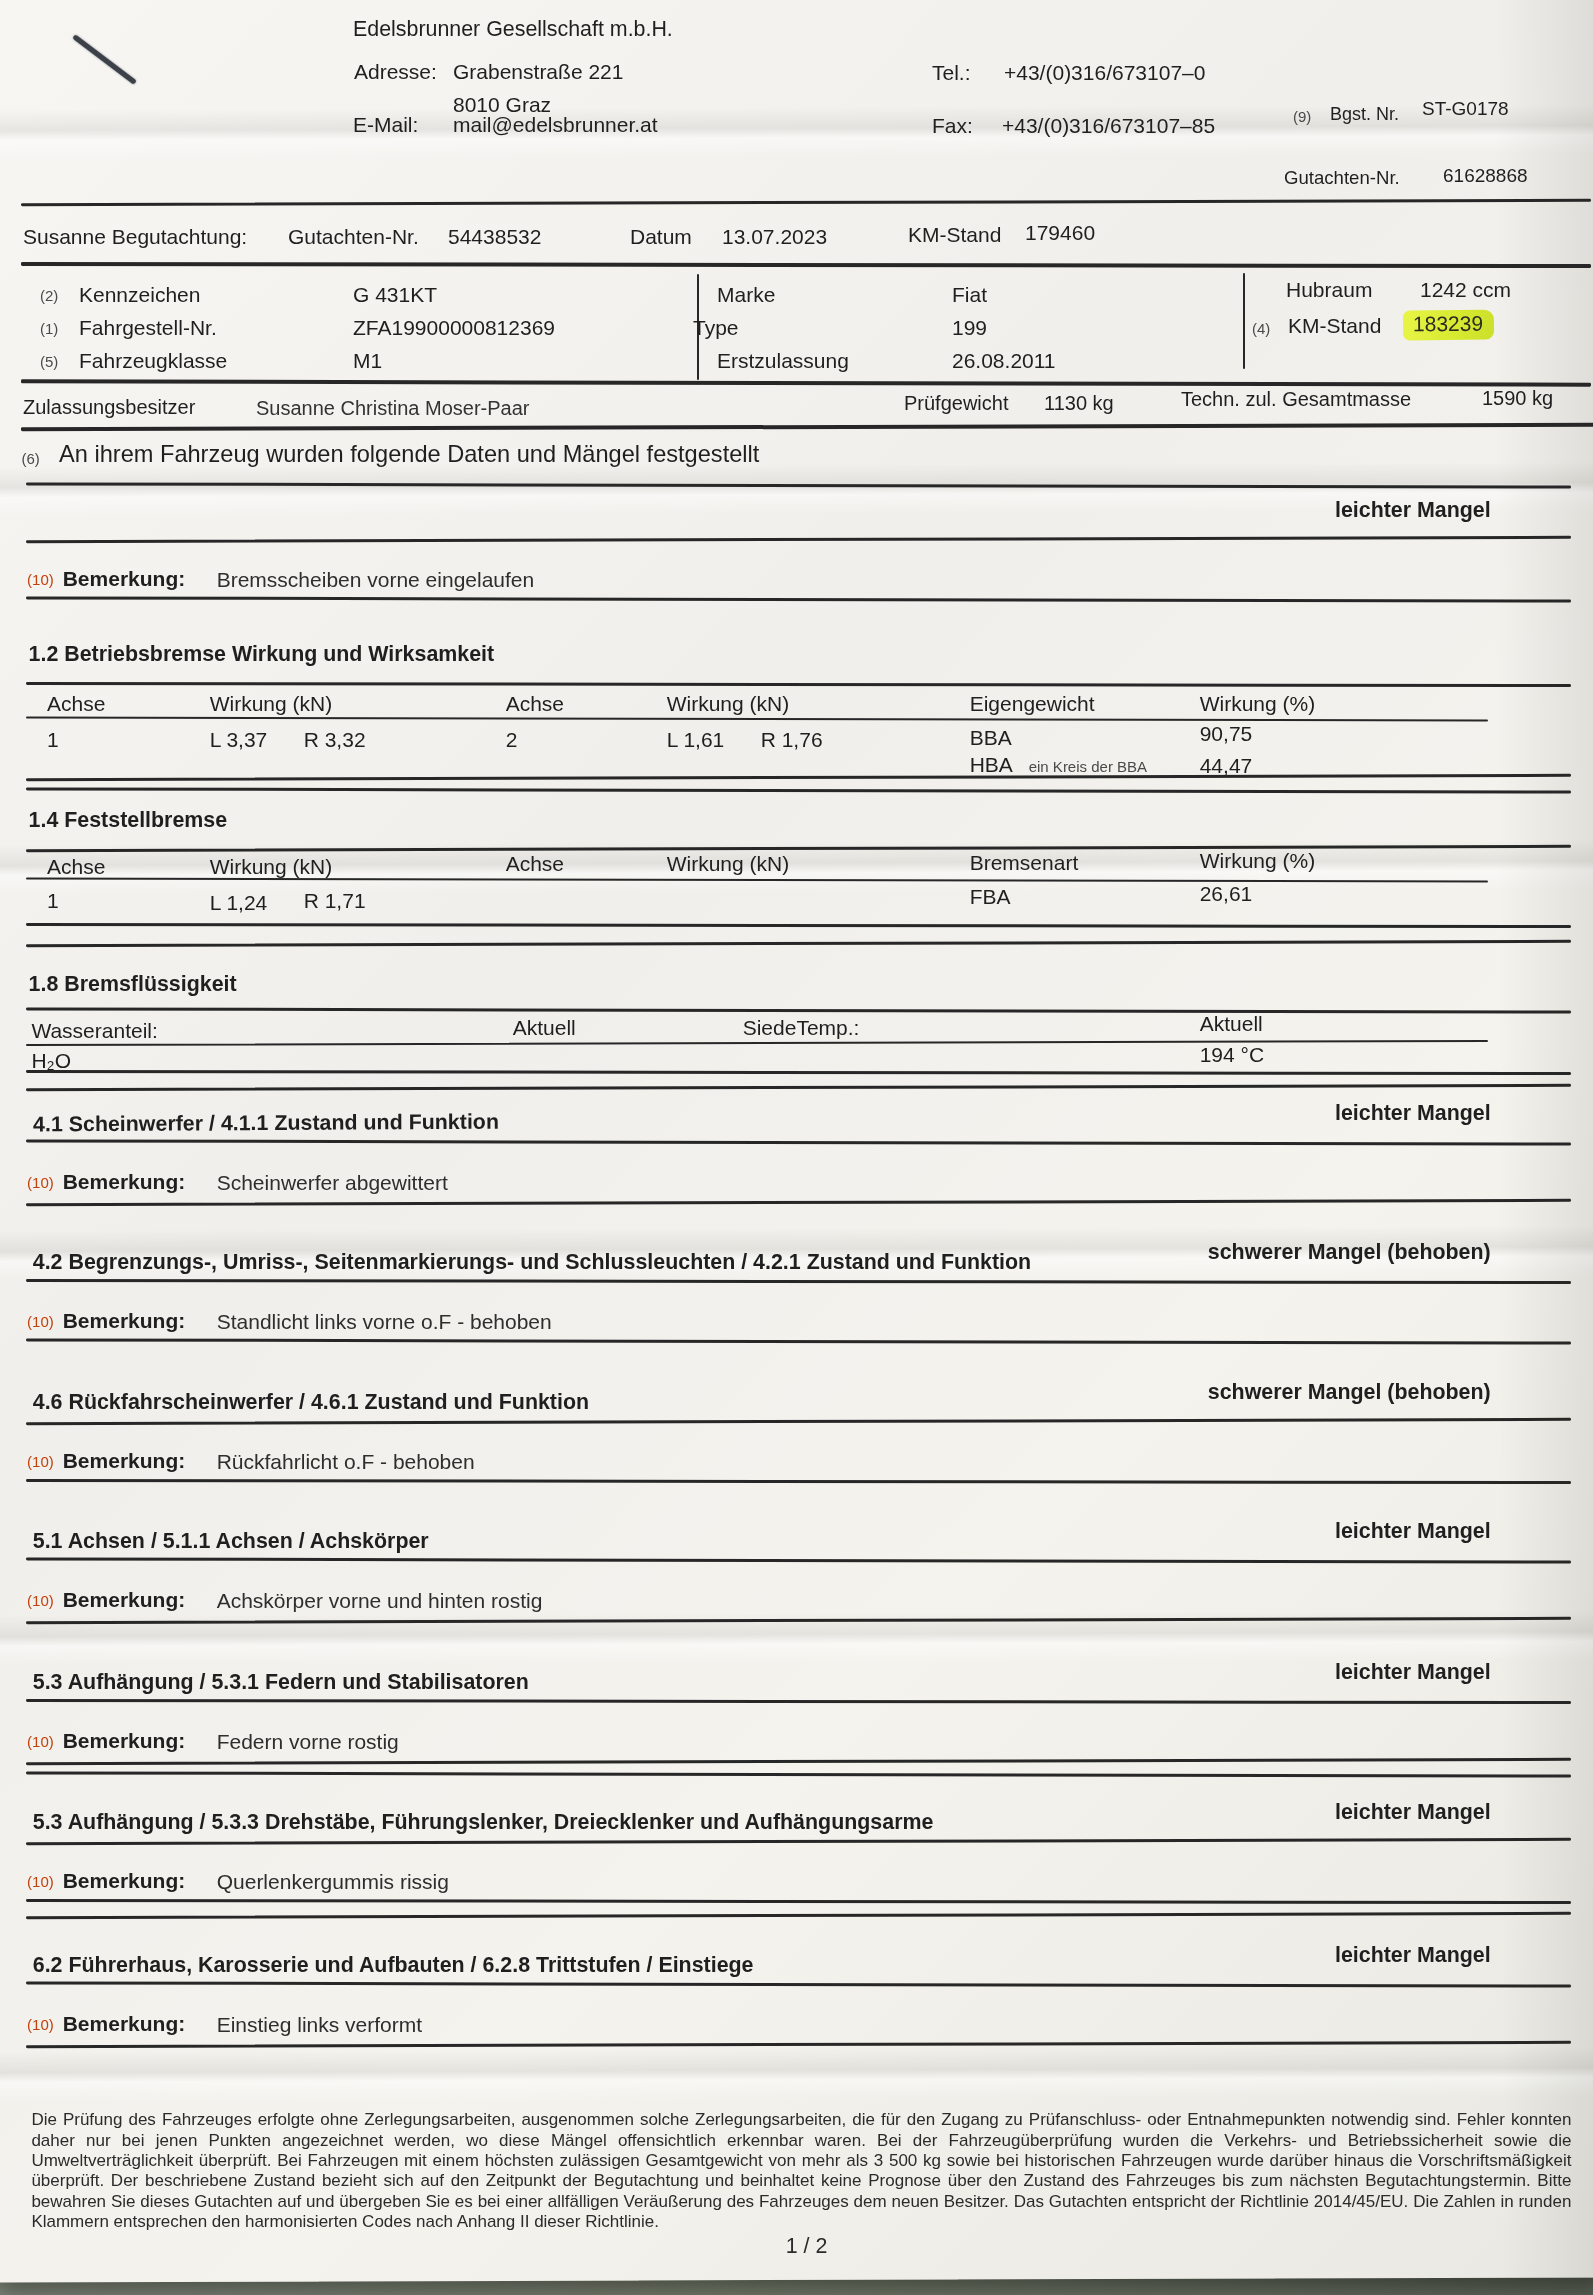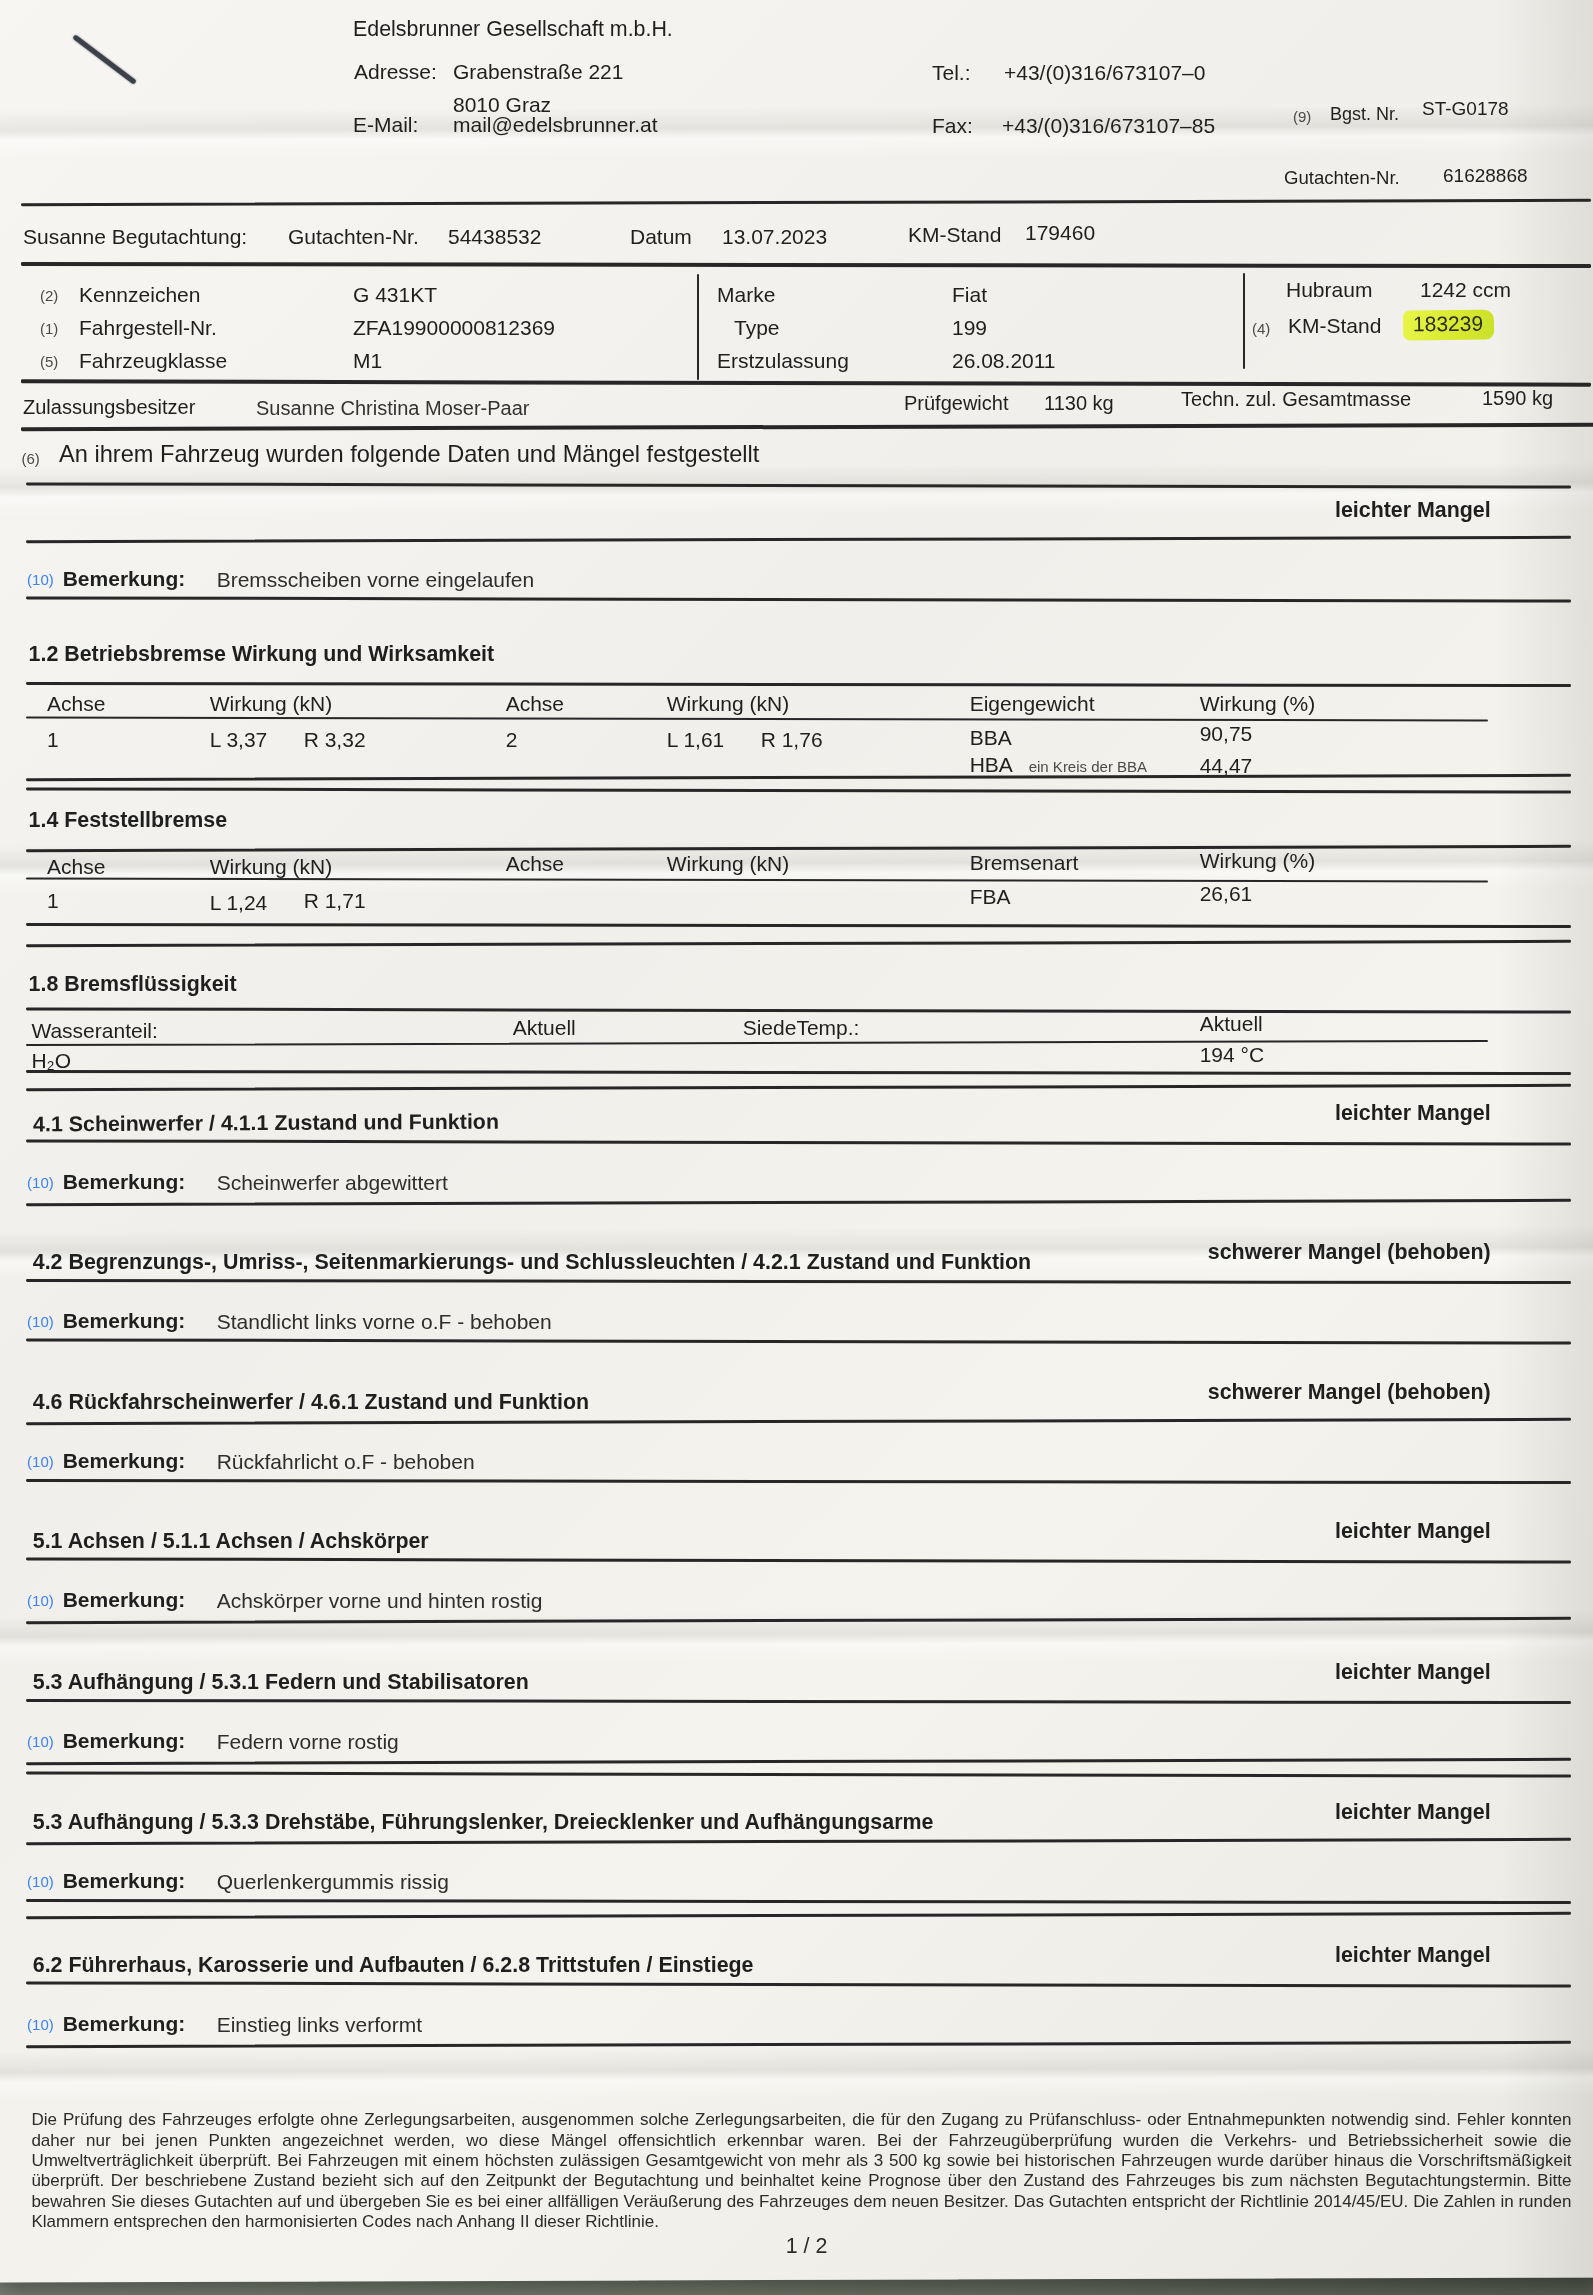--- a/index.html
+++ b/index.html
@@ -18,21 +18,21 @@
   .sm{font-size:15px;color:#4a4a4a;}
   .rule{position:absolute;height:2.9px;background:#272727;border-radius:1.4px;}
   .thin{height:2.1px;}
   .thick{height:3.6px;}
   .w1{transform:rotate(.12deg);} .w2{transform:rotate(-.16deg);} .w3{transform:rotate(.08deg);}
   
   .defect{position:absolute;left:15.7px;width:1545px;height:107px;}
   .d-sev{position:absolute;top:0;right:80px;font-weight:700;font-size:21.4px;white-space:nowrap;}
   .d-title{position:absolute;top:10px;left:7.1px;font-weight:700;font-size:21.4px;white-space:nowrap;}
   .d-rule1{top:40px;left:0;width:100%;}
-  .d-code{position:absolute;top:73px;left:1.4px;font-size:15px;color:#3b82f6;text-align:right;}
+  .d-code{position:absolute;top:73px;left:1.4px;font-size:15px;color:#c2410c;text-align:right;}
   .d-blabel{position:absolute;top:69px;left:37px;font-weight:700;font-size:21px;}
   .d-remark{position:absolute;top:70px;left:191px;font-size:21px;color:#2e2e2e;white-space:nowrap;}
   .d-rule2{top:100px;left:0;width:100%;}
   
   .tbl{position:absolute;left:15.7px;width:1545px;}
   .tbl .heading{position:absolute;left:2.9px;top:0;font-weight:700;font-size:21.4px;white-space:nowrap;}
   .hl-mark{background:linear-gradient(100deg,#e8f547 0%,#d7e92f 60%,#cbe02b 100%);
     padding:2.1px 11.4px 3.6px 10px;border-radius:7.1px 10px 8.6px 6.4px;transform:rotate(-.6deg);display:inline-block;color:#2c2c24;}
   #pen-mark{position:absolute;left:56px;top:50px;width:77px;height:5px;background:#3c4149;
     transform:rotate(37deg);border-radius:2.9px;box-shadow:0 0 2.1px rgba(40,45,55,.7);}
@@ -89,21 +89,21 @@
   <div class="t sm" style="left:30px;top:313px">(1)</div>
   <div class="t b" style="left:69px;top:309px">Fahrgestell-Nr.</div>
   <div class="t" style="left:343px;top:309px">ZFA19900000812369</div>
   <div class="t sm" style="left:30px;top:346px">(5)</div>
   <div class="t b" style="left:69px;top:342px">Fahrzeugklasse</div>
   <div class="t" style="left:343px;top:342px">M1</div>
 
   <div class="rule" style="left:687px;top:267px;width:2.1px;height:106px"></div>
   <div class="t b" style="left:707px;top:276px">Marke</div>
   <div class="t" style="left:942px;top:276px">Fiat</div>
-  <div class="t b" style="left:724px;top:309px">Type</div>
+  <div class="t b" style="left:683px;top:309px">Type</div>
   <div class="t" style="left:942px;top:309px">199</div>
   <div class="t b" style="left:707px;top:342px">Erstzulassung</div>
   <div class="t" style="left:942px;top:342px">26.08.2011</div>
 
   <div class="rule" style="left:1233px;top:266px;width:2.1px;height:96px"></div>
   <div class="t b" style="left:1276px;top:271px">Hubraum</div>
   <div class="t" style="left:1410px;top:271px">1242 ccm</div>
   <div class="t sm" style="left:1242px;top:313px">(4)</div>
   <div class="t b" style="left:1278px;top:307px">KM-Stand</div>
   <div class="t" style="left:1393px;top:303px"><span class="hl-mark">183239</span></div>

